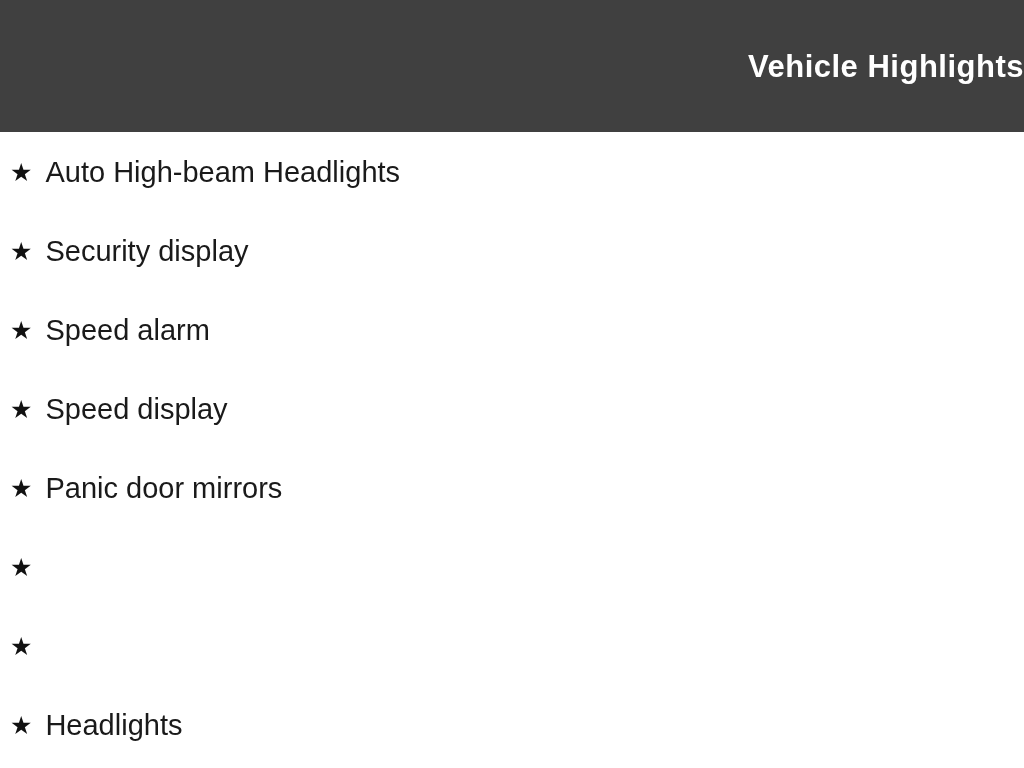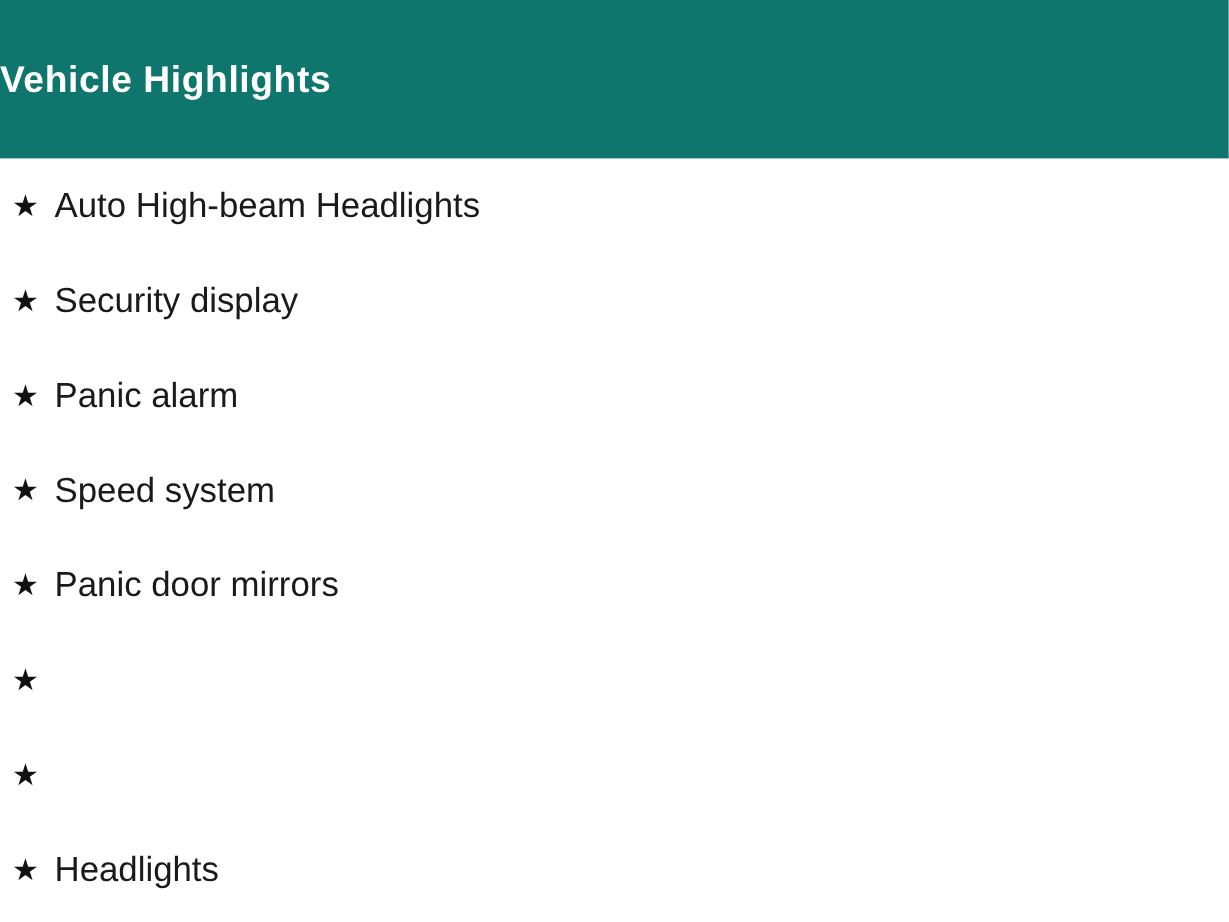--- a/index.html
+++ b/index.html
@@ -10,24 +10,24 @@
   body {
     width: 1024px;
     height: 768px;
     background: #ffffff;
     font-family: "Liberation Sans", sans-serif;
     overflow: hidden;
   }
   .header {
     width: 100%;
     height: 132px;
-    background: #0f766e;
+    background: #404040;
     display: flex;
     align-items: center;
-    justify-content: flex-start;
+    justify-content: flex-end;
   }
   .header-title {
     color: #ffffff;
     font-size: 31px;
     font-weight: bold;
     letter-spacing: 0.5px;
     line-height: 1;
   }
   .feature-list {
     list-style: none;
@@ -68,25 +68,25 @@
   <li class="feature-item">
     <span class="star">★</span>
     <span class="feature-label">Auto High-beam Headlights</span>
   </li>
   <li class="feature-item">
     <span class="star">★</span>
     <span class="feature-label">Security display</span>
   </li>
   <li class="feature-item">
     <span class="star">★</span>
-    <span class="feature-label">Panic alarm</span>
+    <span class="feature-label">Speed alarm</span>
   </li>
   <li class="feature-item">
     <span class="star">★</span>
-    <span class="feature-label">Speed system</span>
+    <span class="feature-label">Speed display</span>
   </li>
   <li class="feature-item">
     <span class="star">★</span>
     <span class="feature-label">Panic door mirrors</span>
   </li>
   <li class="feature-item">
     <span class="star">★</span>
   </li>
   <li class="feature-item">
     <span class="star">★</span>

